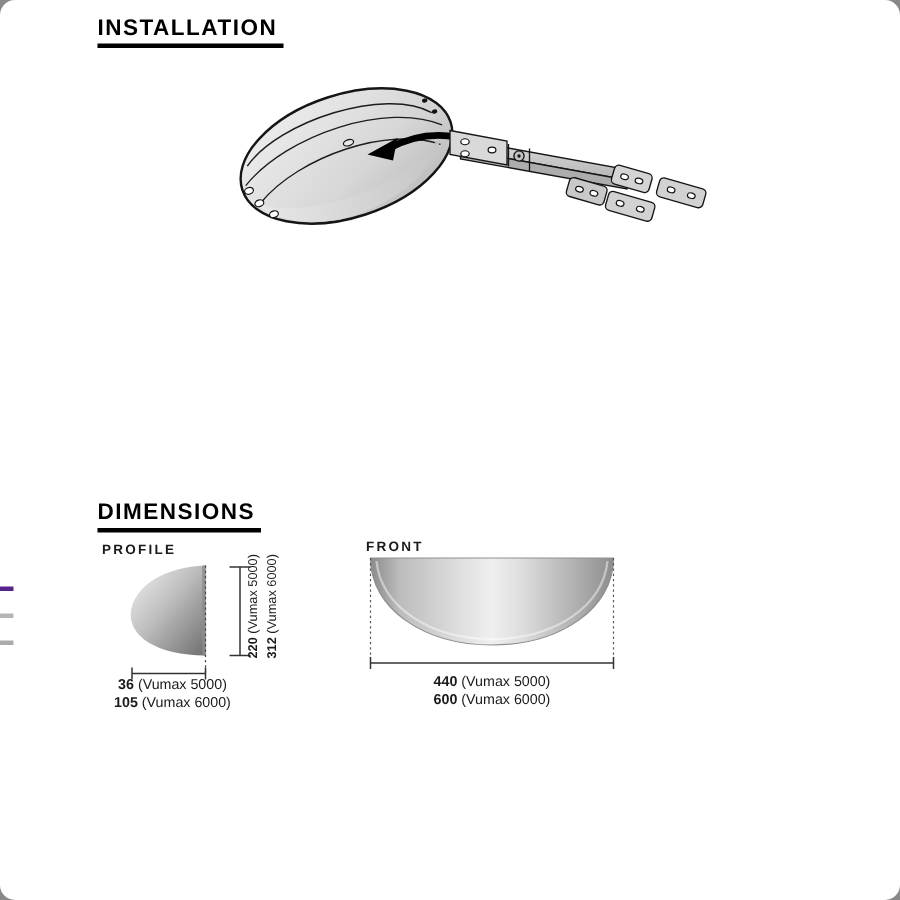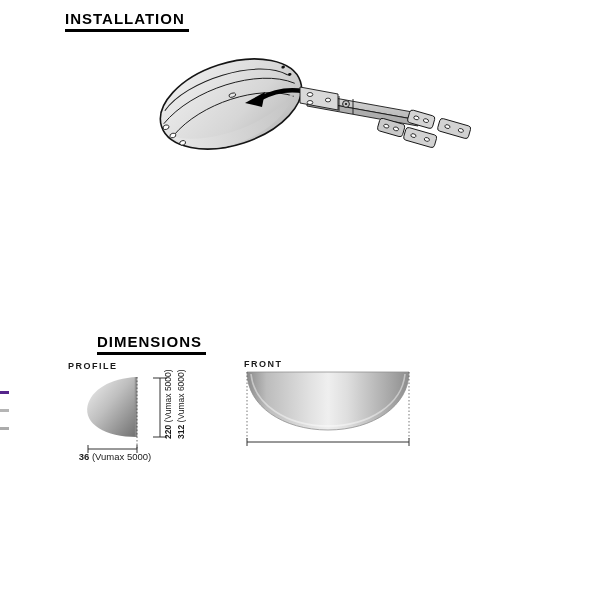--- a/index.html
+++ b/index.html
@@ -1,18 +1,18 @@
 <!DOCTYPE html>
 <html><head>
 <meta charset="utf-8">
 <style>
   html,body{margin:0;padding:0;background:#888;}
   #page{
     position:relative;width:600px;height:600px;background:#ffffff;
-    font-family:"Liberation Sans",sans-serif;color:#111;overflow:hidden;
+    font-family:"Liberation Sans",sans-serif;color:#111;overflow:hidden;border-radius:10px;
   }
   .heading{
     position:absolute;display:inline-block;
     font-size:15px;font-weight:800;letter-spacing:1px;color:#000;
     border-bottom:3.5px solid #000;padding:0 4px 2px 0;
   }
   .sublabel{
     position:absolute;text-align:left;
     font-size:9px;font-weight:700;letter-spacing:1.5px;color:#1a1a1a;
   }
@@ -106,21 +106,21 @@
         <ellipse cx="287" cy="87.5" rx="2.6" ry="1.8" fill="#fff" stroke="#111" stroke-width="0.8"></ellipse>
       </g>
       <g transform="rotate(16 314 79)">
         <rect x="298" y="72" width="32" height="13" rx="3" fill="#d2d2d2" stroke="#151515" stroke-width="0.9"></rect>
         <ellipse cx="307" cy="78.5" rx="2.6" ry="1.8" fill="#fff" stroke="#111" stroke-width="0.8"></ellipse>
         <ellipse cx="321" cy="78.5" rx="2.6" ry="1.8" fill="#fff" stroke="#111" stroke-width="0.8"></ellipse>
       </g>
     </g>
   </svg>
 
-  <div class="heading" style="left:65px;top:333px;margin-left:32px;">DIMENSIONS</div>
+  <div class="heading" style="left:65px;top:333px;">DIMENSIONS</div>
 
   <div class="sublabel" style="left:68px;top:361px;width:100px;">PROFILE</div>
 
   <svg style="left:78px;top:370px;" width="120" height="92" viewBox="0 0 120 92">
     <defs>
       <linearGradient id="gProfile" x1="0" y1="0" x2="1" y2="1">
         <stop offset="0" stop-color="#f2f2f2"></stop>
         <stop offset="0.45" stop-color="#bfbfbf"></stop>
         <stop offset="1" stop-color="#6f6f6f"></stop>
       </linearGradient>
@@ -148,20 +148,24 @@
     <div>
       <span class="num">312</span>
       <span>(Vumax 6000)</span>
     </div>
   </div>
 
   <div class="dimtext" style="left:50px;top:451px;width:130px;">
     <div>
       <span class="num">36</span>
       <span>(Vumax 5000)</span>
+    </div>
+    <div>
+      <span class="num">105</span>
+      <span>(Vumax 6000)</span>
     </div>
   </div>
 
   <div class="sublabel" style="left:244px;top:359px;width:168px;">FRONT</div>
 
   <svg style="left:244px;top:368px;" width="168" height="82" viewBox="0 0 168 82">
     <defs>
       <linearGradient id="gFront" x1="0" y1="0" x2="1" y2="0">
         <stop offset="0" stop-color="#8a8a8a"></stop>
         <stop offset="0.12" stop-color="#bcbcbc"></stop>
@@ -179,15 +183,23 @@
       <line x1="165" y1="4" x2="165" y2="71"></line>
     </g>
     <g stroke="#333" stroke-width="1">
       <line x1="3" y1="74" x2="165" y2="74"></line>
       <line x1="3" y1="70" x2="3" y2="78"></line>
       <line x1="165" y1="70" x2="165" y2="78"></line>
     </g>
   </svg>
 
   <div class="dimtext" style="left:244px;top:449px;width:168px;">
+    <div>
+      <span class="num">440</span>
+      <span>(Vumax 5000)</span>
+    </div>
+    <div>
+      <span class="num">600</span>
+      <span>(Vumax 6000)</span>
+    </div>
   </div>
 
 </div>
 
 </body></html>

